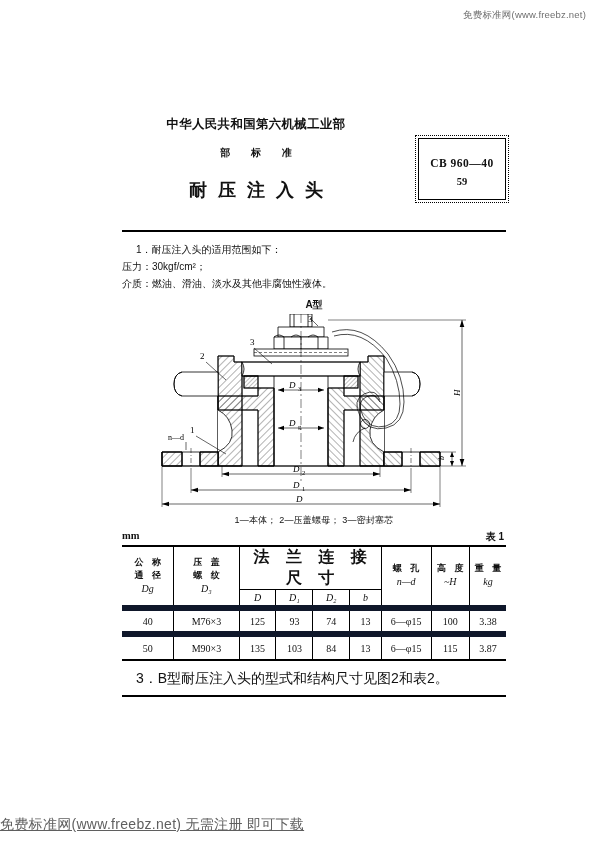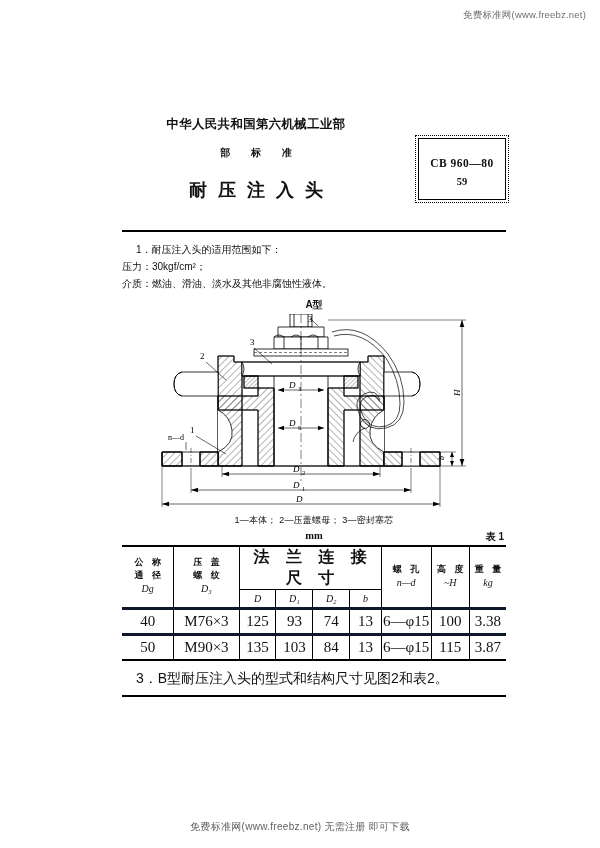--- a/index.html
+++ b/index.html
@@ -17,23 +17,22 @@
 
   
   .wm-top {
     position: absolute; top: 9px; right: 14px;
     font-family: "Liberation Sans", sans-serif;
     font-size: 9.5px; color: #6f6f6f; letter-spacing: .2px;
     white-space: nowrap;
   }
   .wm-bottom {
     position: absolute; bottom: 14px; left: 0; width: 100%;
-    text-align: center;
-    font-family: "Liberation Sans", sans-serif;
-    font-size: 10px; color: #5f5f5f; letter-spacing: .3px;
+    font-family: "Liberation Sans", sans-serif;
+    font-size: 14px; color: #5f5f5f; letter-spacing: .3px; text-decoration: underline;
   }
 
   
   .page {
     position: absolute;
     left: 122px; top: 112px; width: 384px;
   }
 
   
   .masthead { position: relative; height: 108px; }
@@ -93,21 +92,21 @@
   }
   .fig-legend {
     text-align: center;
     font-family: "Liberation Sans", sans-serif;
     font-size: 9px; margin-top: 4px; letter-spacing: .2px;
   }
 
   
   .tbl-meta { position: relative; height: 15px; margin-top: 3px; }
   .tbl-unit {
-    position: absolute; left: 0; width: 100%; text-align: center;
+    position: absolute; left: 0; width: 100%; text-align: left;
     font-family: "Liberation Serif", serif; font-size: 10.5px; font-weight: bold;
   }
   .tbl-no {
     position: absolute; right: 2px; top: 0;
     font-family: "Liberation Sans", sans-serif; font-size: 10px; font-weight: bold;
   }
 
   
   table.spec {
     width: 100%; border-collapse: collapse;
@@ -126,21 +125,21 @@
   .thead-top td, .thead-top th { border-top: 2px solid #000; }
   .hdr-cell { height: 42px; font-size: 9px; line-height: 1.45; }
   .hdr-cn {
     font-family: "Liberation Sans", sans-serif;
     font-weight: bold; letter-spacing: 3px; padding-left: 3px;
   }
   .hdr-sym { font-style: italic; font-size: 10px; }
   .hdr-wide { letter-spacing: 6px; padding-left: 6px; }
   .sub-hdr td { height: 19px; font-size: 10px; border-top: 1px solid #000; }
   .grp-hdr { height: 23px; }
-  .row-data td { height: 26px; font-size: 15px; border-top: 3px solid #0f172a; }
+  .row-data td { height: 26px; font-size: 10px; border-top: 6px solid #0f172a; }
   .row-last td { border-bottom: 2px solid #000; }
   .ital { font-style: italic; }
 
   
   .clause-tail {
     font-family: "Liberation Sans", sans-serif;
     font-size: 14px; margin-top: 9px; padding-left: 14px;
   }
   .footer { margin-top: 7px; }
   .footer-rule { border-top: 2px solid #000; }
@@ -162,21 +161,21 @@
 
 <div class="page">
 
   <div class="masthead">
     <div class="mh-left">
       <div class="ministry">中华人民共和国第六机械工业部</div>
       <div class="deptstd">部 标 准</div>
       <div class="doc-title">耐压注入头</div>
     </div>
     <div class="std-box">
-      <div class="std-num">CB 960—80</div>
+      <div class="std-num">CB 960—40</div>
       <div class="std-sub">59</div>
     </div>
   </div>
 
   <div class="rule-thick"></div>
 
   <div class="clauses">
     <div class="clause-indent">1．耐压注入头的适用范围如下：</div>
     <div>压力：30kgf/cm²；</div>
     <div>介质：燃油、滑油、淡水及其他非腐蚀性液体。</div>

